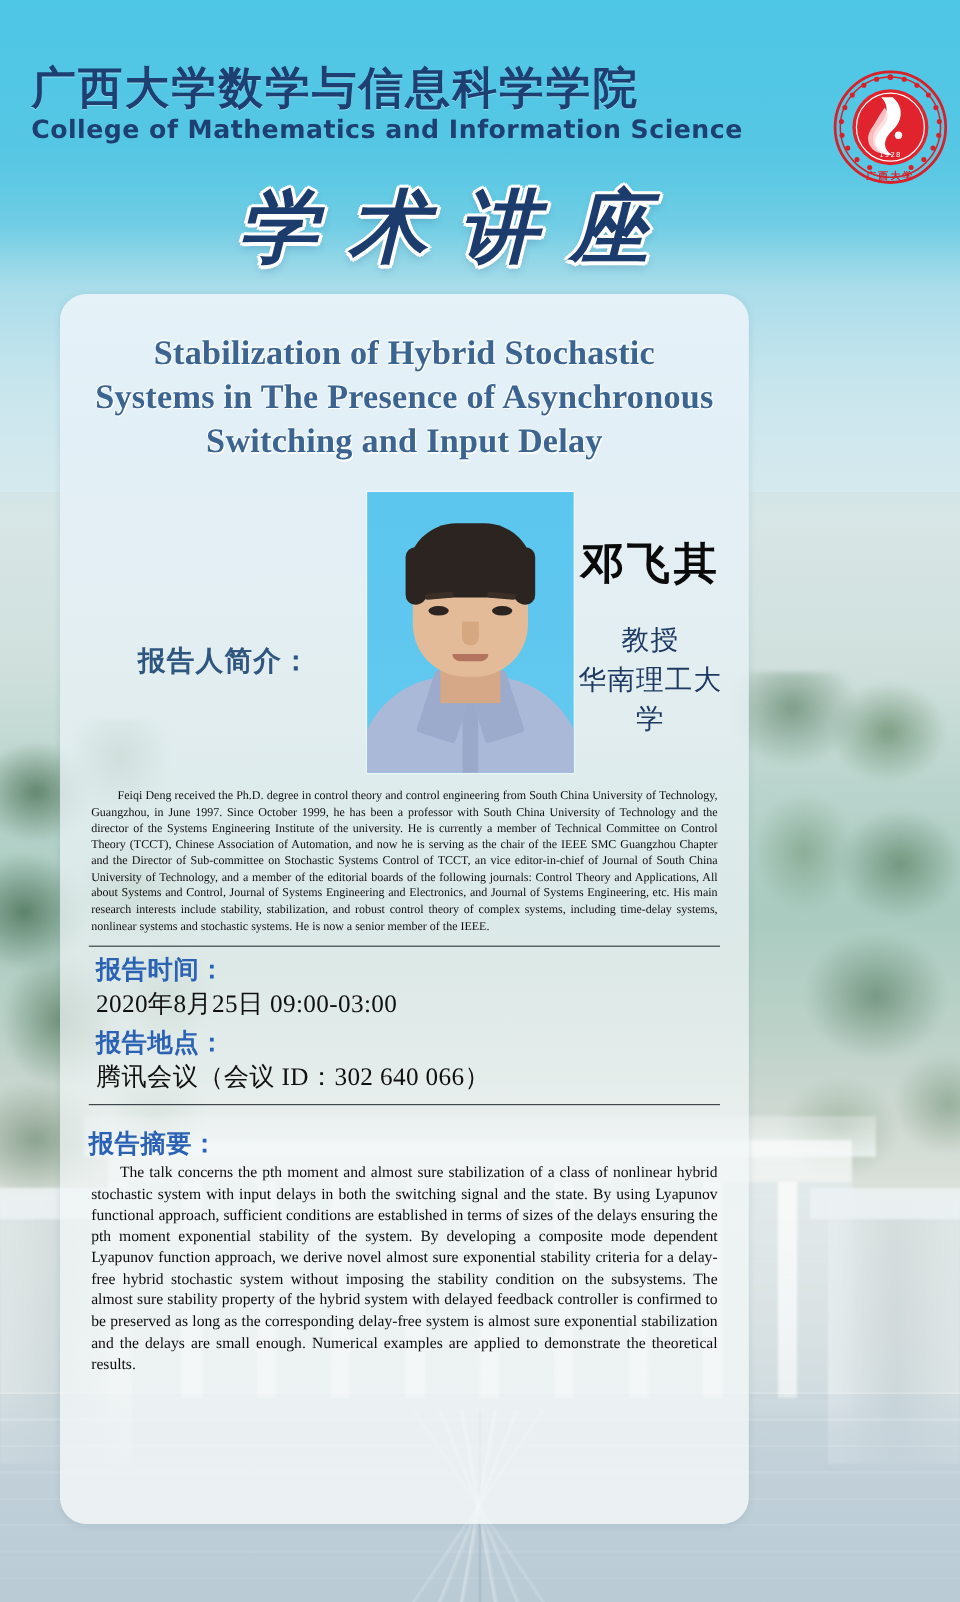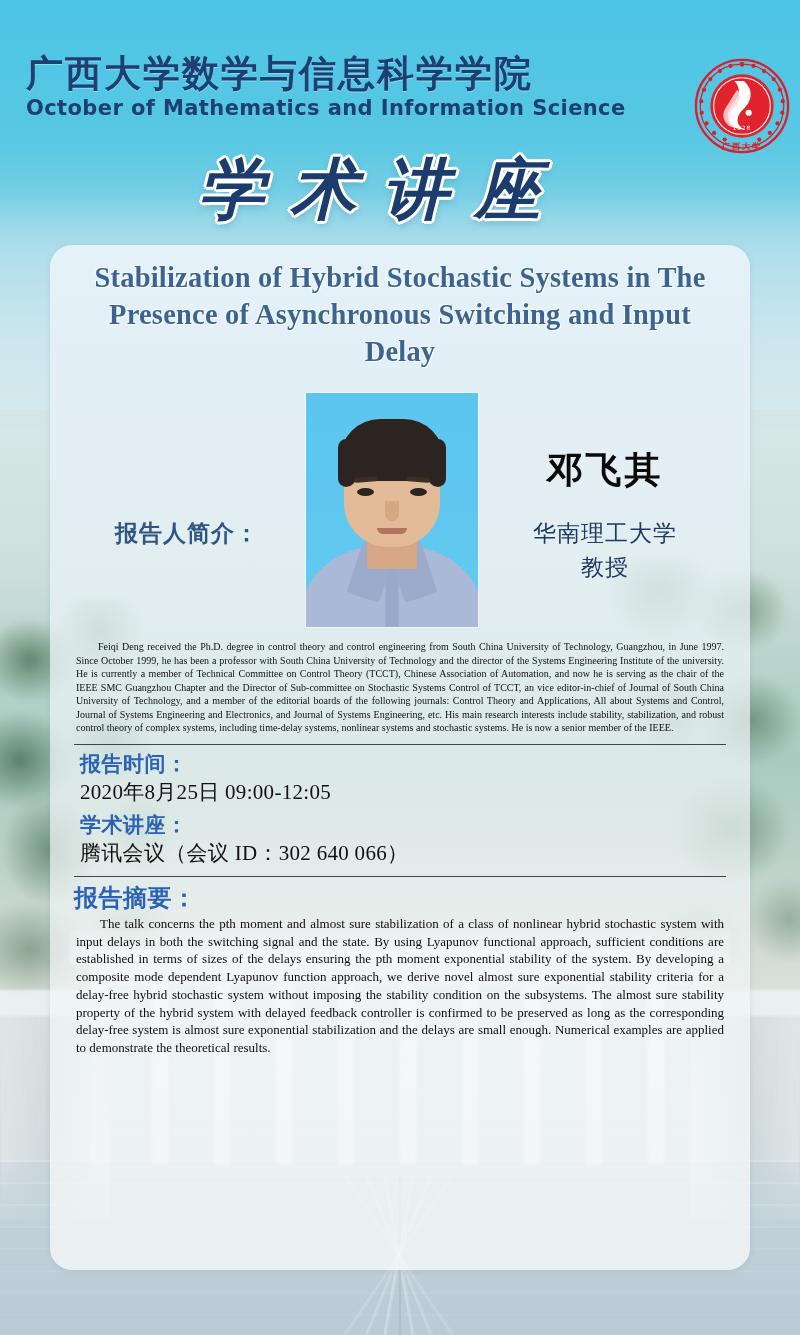--- a/index.html
+++ b/index.html
@@ -219,31 +219,31 @@
       -2px  2px 0 #fff,  2px  2px 0 #fff,
       -3px  0   0 #fff,  3px  0   0 #fff,
        0   -3px 0 #fff,  0    3px 0 #fff,
        0 4px 8px rgba(30,70,120,.30);
   }
 
   
   .card {
     position: absolute;
     left: 50px; top: 245px;
-    width: 700px;
+    width: 574px;
     min-height: 1025px;
     border-radius: 22px;
     background: linear-gradient(to bottom,
       rgba(233,243,249,.93) 0px,
       rgba(228,240,247,.90) 120px,
       rgba(231,241,245,.80) 330px,
       rgba(238,244,245,.72) 560px,
       rgba(243,247,247,.74) 820px,
       rgba(246,249,249,.80) 1025px);
-    padding: 14px 22px 18px 22px;
+    padding: 31px 22px 18px 22px;
     box-shadow: 0 1px 6px rgba(90,130,155,.18);
   }
 
   
   .talk-title {
     text-align: center;
     font-family: "Liberation Serif", serif;
     font-size: 28.5px;
     font-weight: bold;
     color: #3c6490;
@@ -459,25 +459,25 @@
     font-family: "Liberation Serif", serif;
     font-size: 21px;
     color: #101010;
     margin-left: 6px;
     white-space: nowrap;
     letter-spacing: .3px;
   }
 
   .abstract-label {
     font-family: "DejaVu Sans", sans-serif;
-    font-size: 24px;
+    font-size: 21px;
     font-weight: bold;
     color: #2b62b4;
     letter-spacing: .5px;
-    margin-top: 5px;
+    margin-top: 18px;
     padding: 0 2px;
   }
 
   .abstract {
     margin-top: 1px;
     font-family: "Liberation Serif", serif;
     font-size: 13px;
     line-height: 1.365;
     color: #0d0d0d;
     text-align: justify;
@@ -500,21 +500,21 @@
   <div class="bg-pillar-l"></div>
   <div class="bg-pillar-l-cap"></div>
   <div class="bg-pillar-r"></div>
   <div class="bg-pillar-r-cap"></div>
   <div class="bg-plaza"></div>
   <div class="bg-plaza-perspective"></div>
 
   <div class="header">
     <div class="univ-block">
       <div class="univ-cn">广西大学数学与信息科学学院</div>
-      <div class="univ-en">October of Mathematics and Information Science</div>
+      <div class="univ-en">College of Mathematics and Information Science</div>
     </div>
 
     <svg class="seal" viewBox="0 0 100 100">
       <circle cx="50" cy="50" r="48" fill="none" stroke="#d8202a" stroke-width="2.4"></circle>
       <circle cx="50" cy="50" r="43.5" fill="none" stroke="#d8202a" stroke-width="1.3"></circle>
       <circle cx="50" cy="50" r="33" fill="#e0232c"></circle>
       <circle cx="50" cy="50" r="29.5" fill="none" stroke="#ffffff" stroke-width="1.1"></circle>
       <g fill="#d8202a">
         <circle cx="50" cy="6.5" r="2.5"></circle>
           <circle cx="62" cy="8.3" r="2.2"></circle>
@@ -571,37 +571,37 @@
           <div class="ph-eye-l"></div>
           <div class="ph-eye-r"></div>
           <div class="ph-nose"></div>
           <div class="ph-mouth"></div>
         </div>
       </div>
 
       <div class="name-col">
         <div class="speaker-name">邓飞其</div>
         <div class="speaker-affil">
+          <div>教授</div>
           <div>华南理工大学</div>
-          <div>教授</div>
         </div>
       </div>
     </div>
 
     <div class="bio">Feiqi Deng received the Ph.D. degree in control theory and control engineering from South China University of Technology, Guangzhou, in June 1997. Since October 1999, he has been a professor with South China University of Technology and the director of the Systems Engineering Institute of the university. He is currently a member of Technical Committee on Control Theory (TCCT), Chinese Association of Automation, and now he is serving as the chair of the IEEE SMC Guangzhou Chapter and the Director of Sub-committee on Stochastic Systems Control of TCCT, an vice editor-in-chief of Journal of South China University of Technology, and a member of the editorial boards of the following journals: Control Theory and Applications, All about Systems and Control, Journal of Systems Engineering and Electronics, and Journal of Systems Engineering, etc. His main research interests include stability, stabilization, and robust control theory of complex systems, including time-delay systems, nonlinear systems and stochastic systems. He is now a senior member of the IEEE.</div>
 
     <div class="rule"></div>
 
     <div class="info-row">
       <span class="info-label">报告时间：</span>
-      <span class="info-value">2020年8月25日  09:00-12:05</span>
+      <span class="info-value">2020年8月25日  09:00-03:00</span>
     </div>
 
     <div class="info-row">
-      <span class="info-label">学术讲座：</span>
+      <span class="info-label">报告地点：</span>
       <span class="info-value">腾讯会议（会议 ID：302 640 066）</span>
     </div>
 
     <div class="rule"></div>
 
     <div class="abstract-label">报告摘要：</div>
     <div class="abstract">The talk concerns the pth moment and almost sure stabilization of a class of nonlinear hybrid stochastic system with input delays in both the switching signal and the state. By using Lyapunov functional approach, sufficient conditions are established in terms of sizes of the delays ensuring the pth moment exponential stability of the system. By developing a composite mode dependent Lyapunov function approach, we derive novel almost sure exponential stability criteria for a delay-free hybrid stochastic system without imposing the stability condition on the subsystems. The almost sure stability property of the hybrid system with delayed feedback controller is confirmed to be preserved as long as the corresponding delay-free system is almost sure exponential stabilization and the delays are small enough. Numerical examples are applied to demonstrate the theoretical results.</div>
 
   </div>
 </div>

